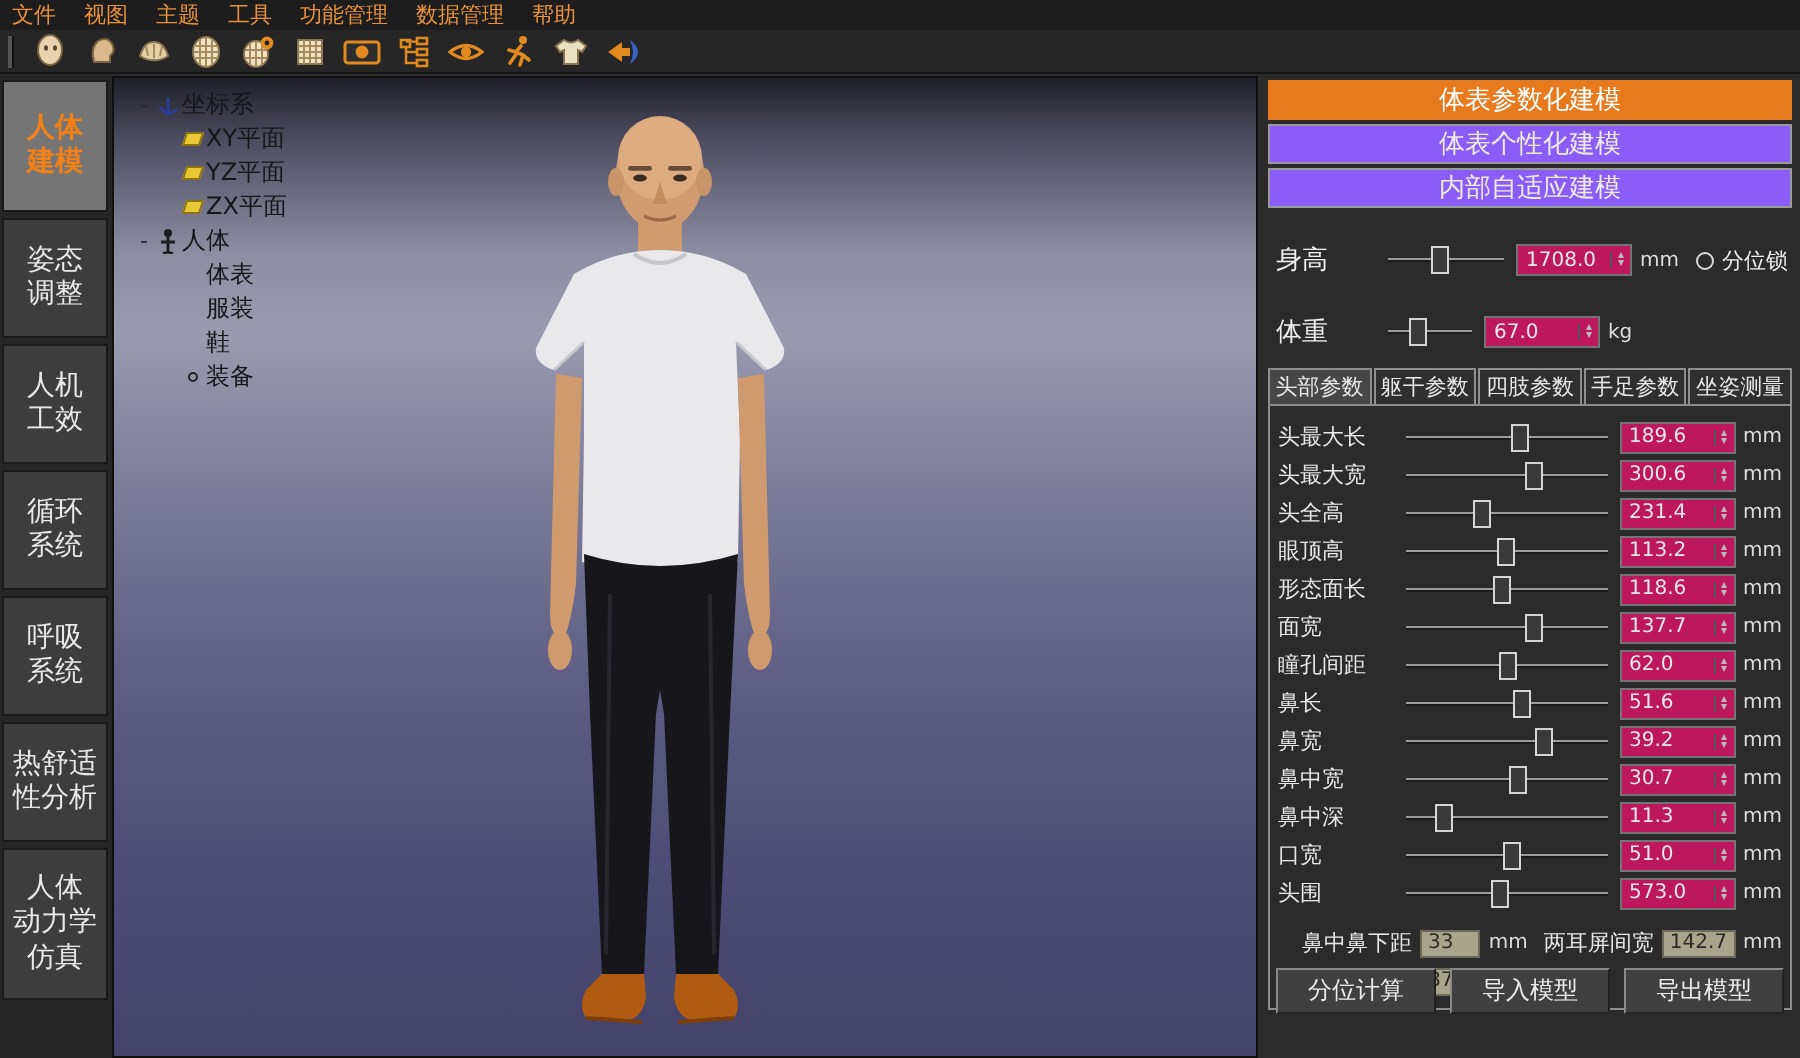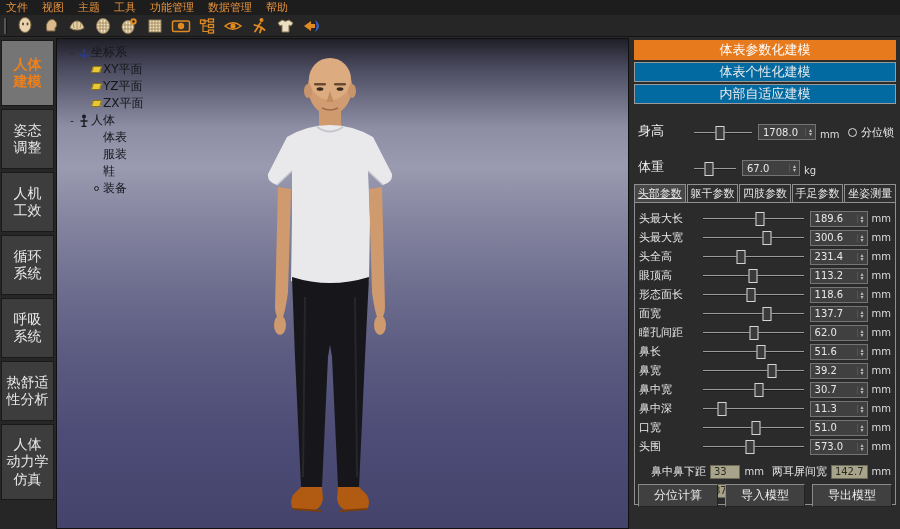--- a/index.html
+++ b/index.html
@@ -31,38 +31,38 @@
   .trow { display:flex; align-items:center; height:17px; cursor:pointer; }
   .trow .exp { width:10px; color:#26262e; font-size:11px; text-align:center; }
   .trow .ticn { width:14px; display:flex; justify-content:center; align-items:center; }
   .ind1 { margin-left:22px; }
   .plane { width:9px; height:7px; background:#e8c837; border:1px solid #8a7414; transform:skewX(-18deg); }
   .bullet { width:5px; height:5px; border:1.5px solid #222; border-radius:50%; }
   .figure { position:absolute; left:188px; top:18px; }
   
   .rpanel { position:absolute; left:630px; top:38px; right:0; bottom:0; background:#2b2b2b; padding:2px 4px; }
   .rtabs { display:flex; gap:2px; margin-bottom:8px;flex-direction:column; }
-  .rtab { flex:1; height:21px; display:flex; align-items:center; justify-content:center; background:#0369a1; border:1px solid #9a9a9a; color:#ececec; font-size:13px; cursor:pointer; white-space:nowrap; }
+  .rtab { flex:1; height:21px; display:flex; align-items:center; justify-content:center; background:#8b5cf6; border:1px solid #9a9a9a; color:#ececec; font-size:13px; cursor:pointer; white-space:nowrap; }
   .rtab.active { background:#e87a1e; border-color:#e87a1e; color:#fff; }
-  .brow { display:flex; align-items:flex-end; height:20px; margin:16px 2px 2px 4px; }
+  .brow { display:flex; align-items:center; height:20px; margin:16px 2px 2px 4px; }
   .brow .blabel { width:50px; font-size:13px; color:#eee; }
   .brow .punit { width:20px; }
   .slider { position:relative; flex:1; height:14px; margin:0 6px; cursor:pointer; }
   .slider .track { position:absolute; left:0; right:0; top:6px; height:2px; background:#9b9b9b; border-bottom:1px solid #1c1c1c; }
   .slider .thumb { position:absolute; top:0; width:9px; height:14px; background:#3a3a3a; border:1px solid #d6d6d6; transform:translateX(-50%); cursor:grab; }
-  .spin { width:58px; height:16px; background:#404040; border:1px solid #747474; display:flex; align-items:center; }
+  .spin { width:58px; height:16px; background:#be185d; border:1px solid #747474; display:flex; align-items:center; }
   .spin .sv { flex:1; font-size:10px; color:#e8e8e8; padding-left:4px; }
   .spin .sb { width:10px; display:flex; flex-direction:column; align-items:center; line-height:4px; font-size:6px; color:#bbb; border-left:1px solid #555; cursor:pointer; }
   .punit { font-size:10px; color:#ddd; margin-left:4px; }
   .radio { display:flex; align-items:center; gap:4px; margin-left:8px; cursor:pointer; }
   .radio .rc { width:9px; height:9px; border:1px solid #dcdcdc; border-radius:50%; background:transparent; }
   .radio span { font-size:11px; color:#eee; }
   .ptabs { display:flex; gap:1px; margin-top:8px; }
   .ptab { flex:1; height:18px; display:flex; align-items:center; justify-content:center; background:#2f2f2f; border:1px solid #8f8f8f; border-bottom:none; color:#e8e8e8; font-size:11px; cursor:pointer; }
-  .ptab.active { background:#474747;text-decoration:underline; }
+  .ptab.active { background:#474747; }
   .pbox { border:1px solid #8f8f8f; padding:6px 4px 4px 4px; }
   .prow { display:flex; align-items:center; height:19px; }
   .prow .plabel { width:58px; font-size:11px; color:#e8e8e8; }
   .extras { margin-top:6px; }
   .exrow { display:flex; align-items:center; height:19px; gap:4px;margin-left:12px; }
   .exlabel { font-size:11px; color:#e8e8e8; white-space:nowrap; }
   .exfield { width:64px; height:14px; background:#a8a48c; border:1px solid #6d6a57; color:#2a2a20; font-size:10px; padding:0 3px; display:flex; align-items:center; }
   .exunit { font-size:10px; color:#ddd; }
   .exspacer { flex:1; }
   .btnrow { position:absolute; left:8px; right:8px; bottom:22px; display:flex; justify-content:space-between; }

